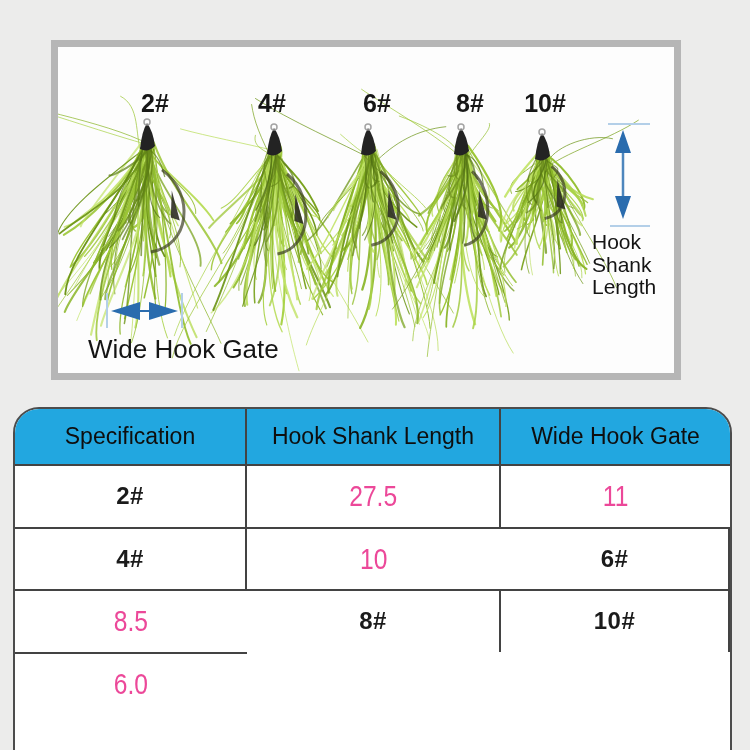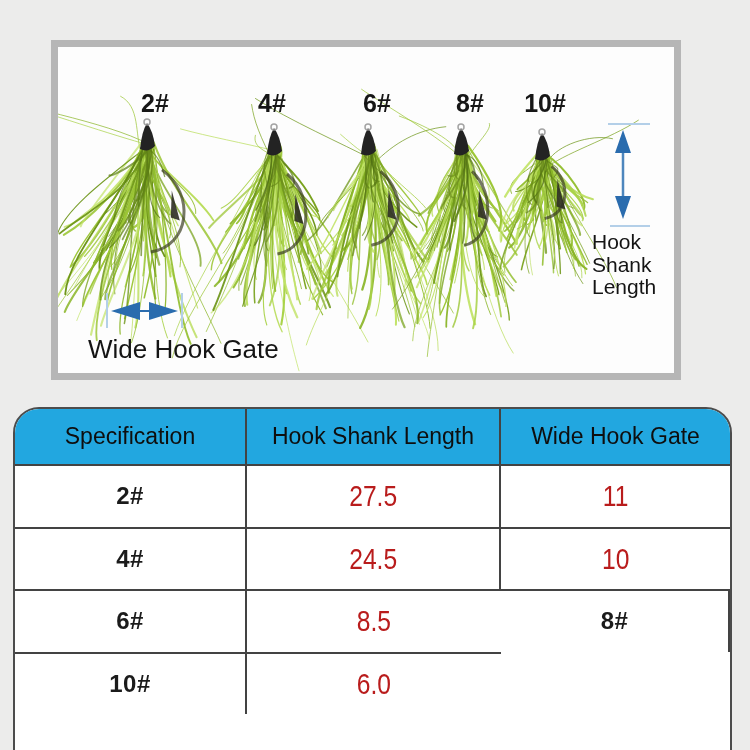--- a/index.html
+++ b/index.html
@@ -20,21 +20,21 @@
   .spec-table{position:absolute;left:13px;top:407px;width:719px;height:372px;
     box-sizing:border-box;border:2px solid #4c4c4c;border-radius:26px;overflow:hidden;
     background:#fff;display:grid;grid-template-columns:232px 254px 229px;
     grid-template-rows:55px repeat(5,1fr);}
   .th{background:var(--hdr,#22a7e0);display:flex;align-items:center;justify-content:center;
     font-size:23px;color:#0e0e0e;}
   .td{display:flex;align-items:center;justify-content:center;background:#fff;
     border-top:2px solid #434343;}
   .cdiv{border-right:2px solid #434343;}
   .spec-cell{font-weight:bold;font-size:24px;color:#1b1b1b;letter-spacing:.5px;}
-  .num-cell{font-size:30px;color:#b91c1c;}
+  .num-cell{font-size:30px;color:#ec4899;}
   .num-cell span{display:inline-block;transform:scaleX(.82);transform-origin:center;}
 </style>
 </head>
 <body>
 
 <div class="stage">
 
   <div class="photo-panel">
     <svg id="lureSvg" class="lure-svg" width="616" height="326" viewBox="0 0 616 326">
         <g>
@@ -561,23 +561,20 @@
     <div class="th">Wide Hook Gate</div>
 
   <div class="td cdiv spec-cell">2#</div>
       <div class="td cdiv num-cell">
         <span>27.5</span>
       </div>
       <div class="td num-cell">
         <span>11</span>
       </div>
       <div class="td cdiv spec-cell">4#</div>
-      <div class="td cdiv num-cell">
-        <span>24.5</span>
-      </div>
       <div class="td num-cell">
         <span>10</span>
       </div>
       <div class="td cdiv spec-cell">6#</div>
       <div class="td num-cell">
         <span>8.5</span>
       </div>
       <div class="td cdiv spec-cell">8#</div>
       <div class="td cdiv spec-cell">10#</div>
       <div class="td num-cell">

